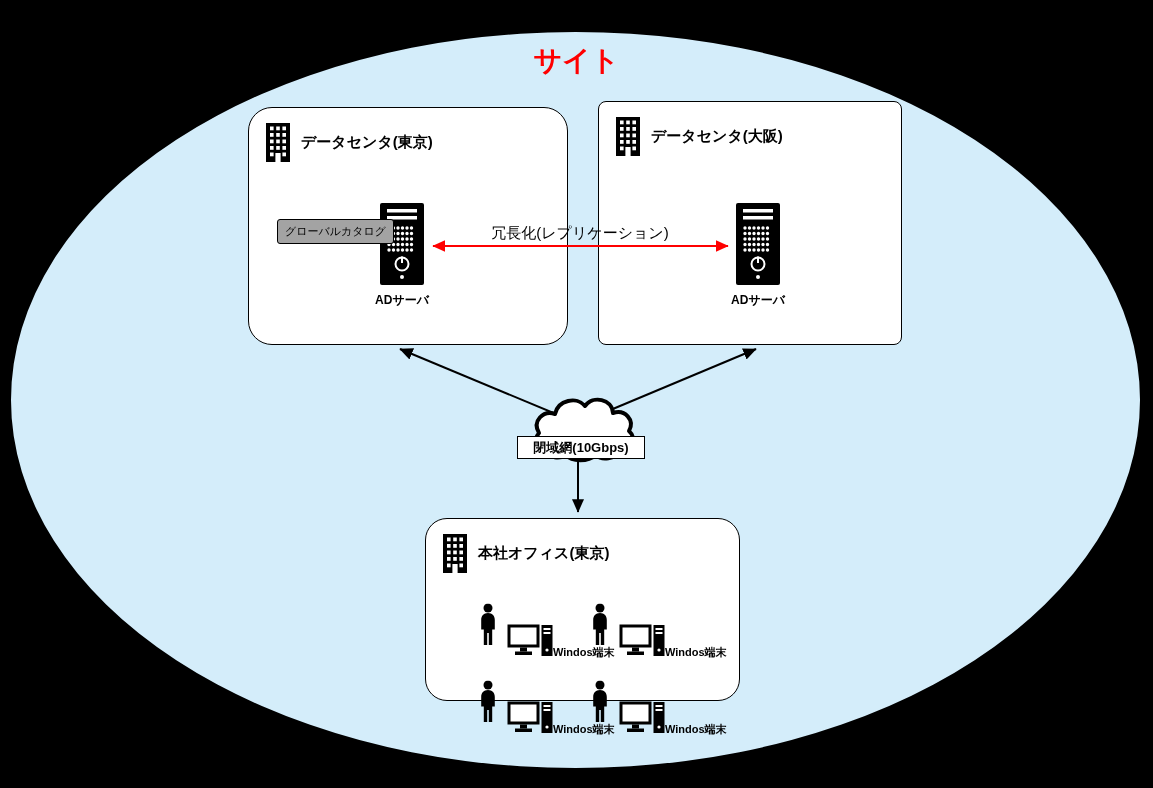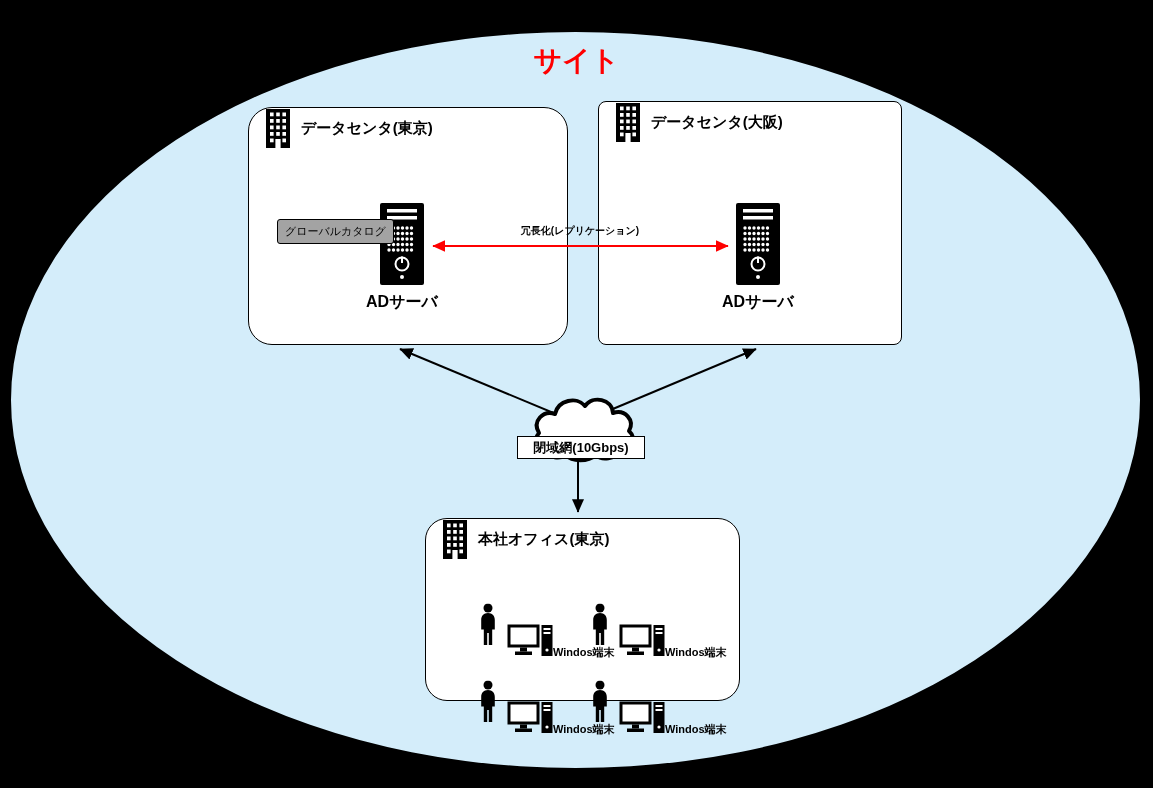--- a/index.html
+++ b/index.html
@@ -32,50 +32,50 @@
     position: absolute;
     background: #ffffff;
     border: 1.5px solid #000;
     z-index: 1;
   }
   .dc-tokyo  { left: 248px; top: 107px; width: 320px; height: 238px; border-radius: 24px; }
   .dc-osaka  { left: 598px; top: 101px; width: 304px; height: 244px; border-radius: 8px; }
   .office    { left: 425px; top: 518px; width: 315px; height: 183px; border-radius: 22px; }
   .box-header {
     position: absolute;
-    left: 14px; top: 0;
+    left: 14px; top: 14px;
     display: flex;
     align-items: center;
     gap: 8px;
     font-size: 15px;
     font-weight: bold;
     color: #000;
     white-space: nowrap;
   }
   .building-svg { width: 30px; height: 40px; flex: 0 0 auto; }
   .overlay {
     position: absolute;
     left: 0; top: 0;
     z-index: 2;
     pointer-events: none;
   }
   .flabel { position: absolute; z-index: 3; color:#000; }
   .server-label {
     width: 90px;
     text-align: center;
-    font-size: 16px;
+    font-size: 12px;
     font-weight: bold;
   }
   .server-label.tokyo { left: 357px; top: 292px; }
   .server-label.osaka { left: 713px; top: 292px; }
   .replication-label {
     left: 455px; top: 224px; width: 250px;
     text-align: center;
-    font-size: 10px;
-    font-weight: bold;
+    font-size: 15px;
+    font-weight: normal;
   }
   .callout {
     position: absolute;
     left: 277px; top: 219px;
     z-index: 3;
     background: #a3a3a3;
     border: 1px solid #000;
     border-radius: 3px;
     font-size: 11px;
     padding: 4px 7px;

